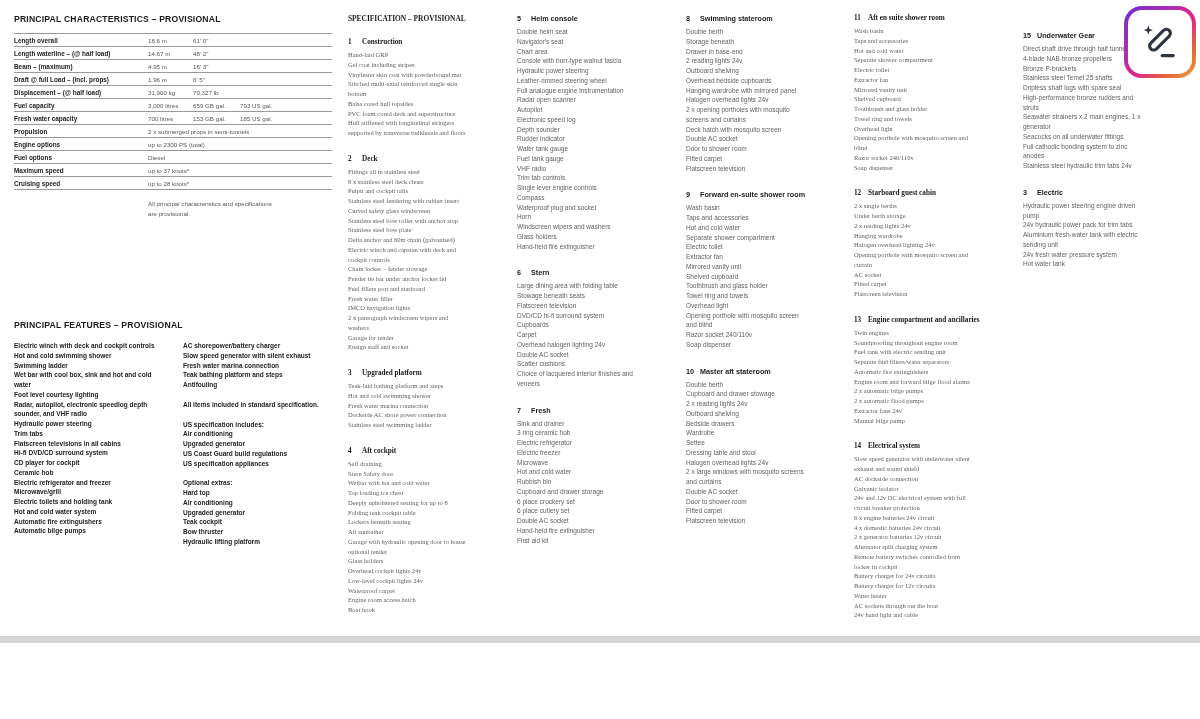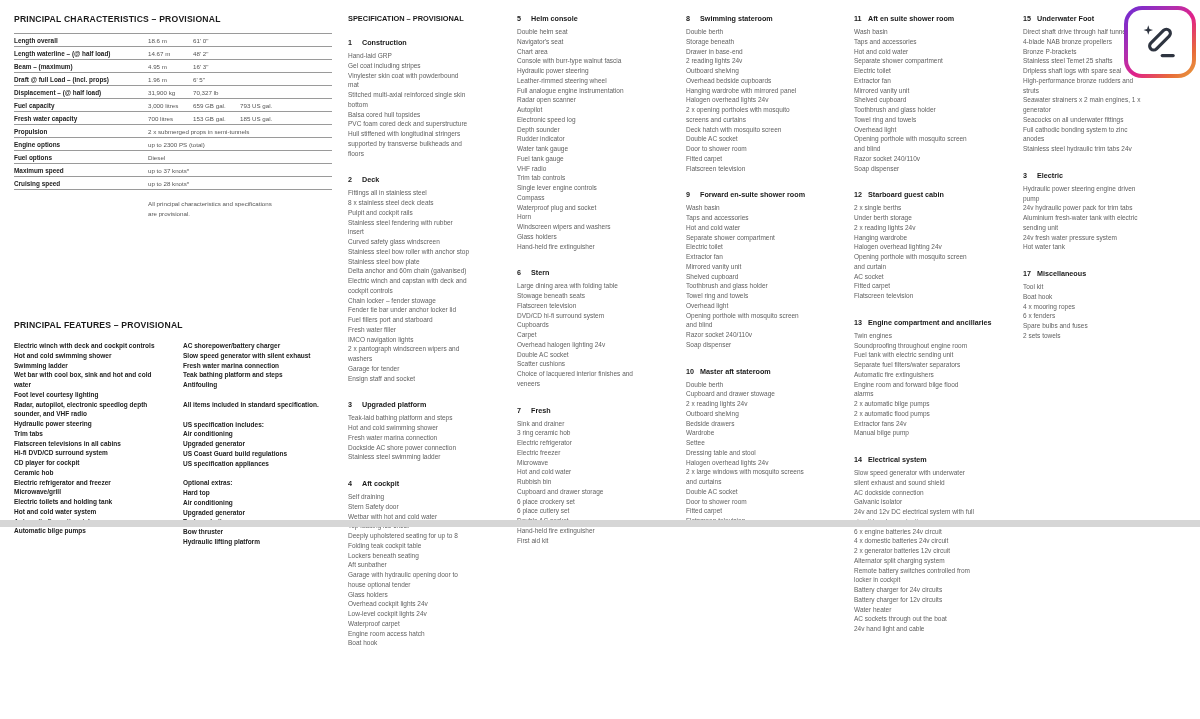--- a/index.html
+++ b/index.html
@@ -1,18 +1,18 @@
 <!DOCTYPE html>
 <html><head>
 <meta charset="utf-8">
 <style>
   * { margin:0; padding:0; box-sizing:border-box; }
   html,body { width:1200px; height:719px; background:#ffffff; overflow:hidden;
               font-family:"Liberation Sans","DejaVu Sans",sans-serif; color:#1d1d1d; }
-  .page { position:relative; width:1200px; height:527px; background:#fff; }
+  .page { position:relative; width:1200px; height:643px; background:#fff; }
 
   
   .char-block { position:absolute; left:14px; top:14px; width:318px; }
   .big-title { font-size:8.6px; font-weight:bold; letter-spacing:.2px; color:#1a1a1a; }
   .ctable { margin-top:9px; border-top:1px solid #9a9a9a; }
   .crow { display:grid; grid-template-columns:134px 45px 47px 1fr; align-items:center;
           height:13px; border-bottom:1px solid #9a9a9a; }
   .clabel { font-size:6.4px; font-weight:bold; color:#222; white-space:nowrap; }
   .cval { font-size:6.2px; color:#555; white-space:nowrap; }
   .char-note { margin-top:9px; margin-left:134px; width:130px;
@@ -22,22 +22,22 @@
   .features-block { position:absolute; left:14px; top:320px; width:322px; }
   .feat-cols { display:flex; margin-top:11px; }
   .feat-left { width:146px; margin-right:23px; }
   .feat-right { width:150px; }
   .fitem { font-size:6.5px; font-weight:bold; color:#222; line-height:1.5; }
   .fgroup { margin-bottom:10px; }
   .fgroup:last-child { margin-bottom:0; }
 
   
   .spec-col { position:absolute; top:14px; width:122px; }
-  #col1 { left:348px; } #col2 { left:517px; } #col3 { left:686px; }
-  #col4 { left:854px; } #col5 { left:1023px; width:118px; }
+  #col1 { left:348px;font-family:Liberation Serif, serif; } #col2 { left:517px; } #col3 { left:686px; }
+  #col4 { left:854px;font-family:Liberation Serif, serif; } #col5 { left:1023px; width:118px;margin-top:17px; }
   .spec-title { font-size:7.4px; font-weight:bold; color:#1a1a1a; white-space:nowrap;
                 margin-bottom:15px; }
   .ssec { margin-bottom:17px; }
   .shead { display:flex; font-size:7.2px; font-weight:bold; color:#1a1a1a;
            margin-bottom:4px; white-space:nowrap; }
   .snum { flex:none; min-width:14px; }
   .sitem { font-size:6.5px; color:#5f5f5f; line-height:1.5; }
 
   
   .logo-badge { position:absolute; left:1124px; top:6px; width:72px; height:72px;
@@ -451,21 +451,21 @@
           <div class="sitem">AC sockets through out the boat</div>
           <div class="sitem">24v hand light and cable</div>
         </div>
       </div>
   </div>
   <div class="spec-col" id="col5">
     <div class="sections">
         <div class="ssec">
           <div class="shead">
             <span class="snum">15</span>
-            <span class="stitle">Underwater Foot</span>
+            <span class="stitle">Underwater Gear</span>
           </div>
           <div class="sitem">Direct shaft drive through half tunnels</div>
           <div class="sitem">4-blade NAB bronze propellers</div>
           <div class="sitem">Bronze P-brackets</div>
           <div class="sitem">Stainless steel Temet 25 shafts</div>
           <div class="sitem">Dripless shaft logs with spare seal</div>
           <div class="sitem">High-performance bronze rudders and struts</div>
           <div class="sitem">Seawater strainers x 2 main engines, 1 x generator</div>
           <div class="sitem">Seacocks on all underwater fittings</div>
           <div class="sitem">Full cathodic bonding system to zinc anodes</div>
@@ -475,32 +475,20 @@
           <div class="shead">
             <span class="snum">3</span>
             <span class="stitle">Electric</span>
           </div>
           <div class="sitem">Hydraulic power steering engine driven pump</div>
           <div class="sitem">24v hydraulic power pack for trim tabs</div>
           <div class="sitem">Aluminium fresh-water tank with electric sending unit</div>
           <div class="sitem">24v fresh water pressure system</div>
           <div class="sitem">Hot water tank</div>
         </div>
-        <div class="ssec">
-          <div class="shead">
-            <span class="snum">17</span>
-            <span class="stitle">Miscellaneous</span>
-          </div>
-          <div class="sitem">Tool kit</div>
-          <div class="sitem">Boat hook</div>
-          <div class="sitem">4 x mooring ropes</div>
-          <div class="sitem">6 x fenders</div>
-          <div class="sitem">Spare bulbs and fuses</div>
-          <div class="sitem">2 sets towels</div>
-        </div>
       </div>
   </div>
 
   <div class="logo-badge">
     <div class="logo-inner">
       <svg width="44" height="44" viewBox="0 0 24 24">
         <rect x="9.8" y="3.6" width="4.4" height="14.2" rx="2.2" transform="rotate(45 12 10.7)" fill="none" stroke="#2e3440" stroke-width="1.7"></rect>
         <line x1="13.2" y1="19.4" x2="19.2" y2="19.4" stroke="#2e3440" stroke-width="1.7" stroke-linecap="round"></line>
         <path d="M5.6 2.9 L6.25 4.85 L8.2 5.5 L6.25 6.15 L5.6 8.1 L4.95 6.15 L3 5.5 L4.95 4.85 Z" fill="#2e3440"></path>
       </svg>

